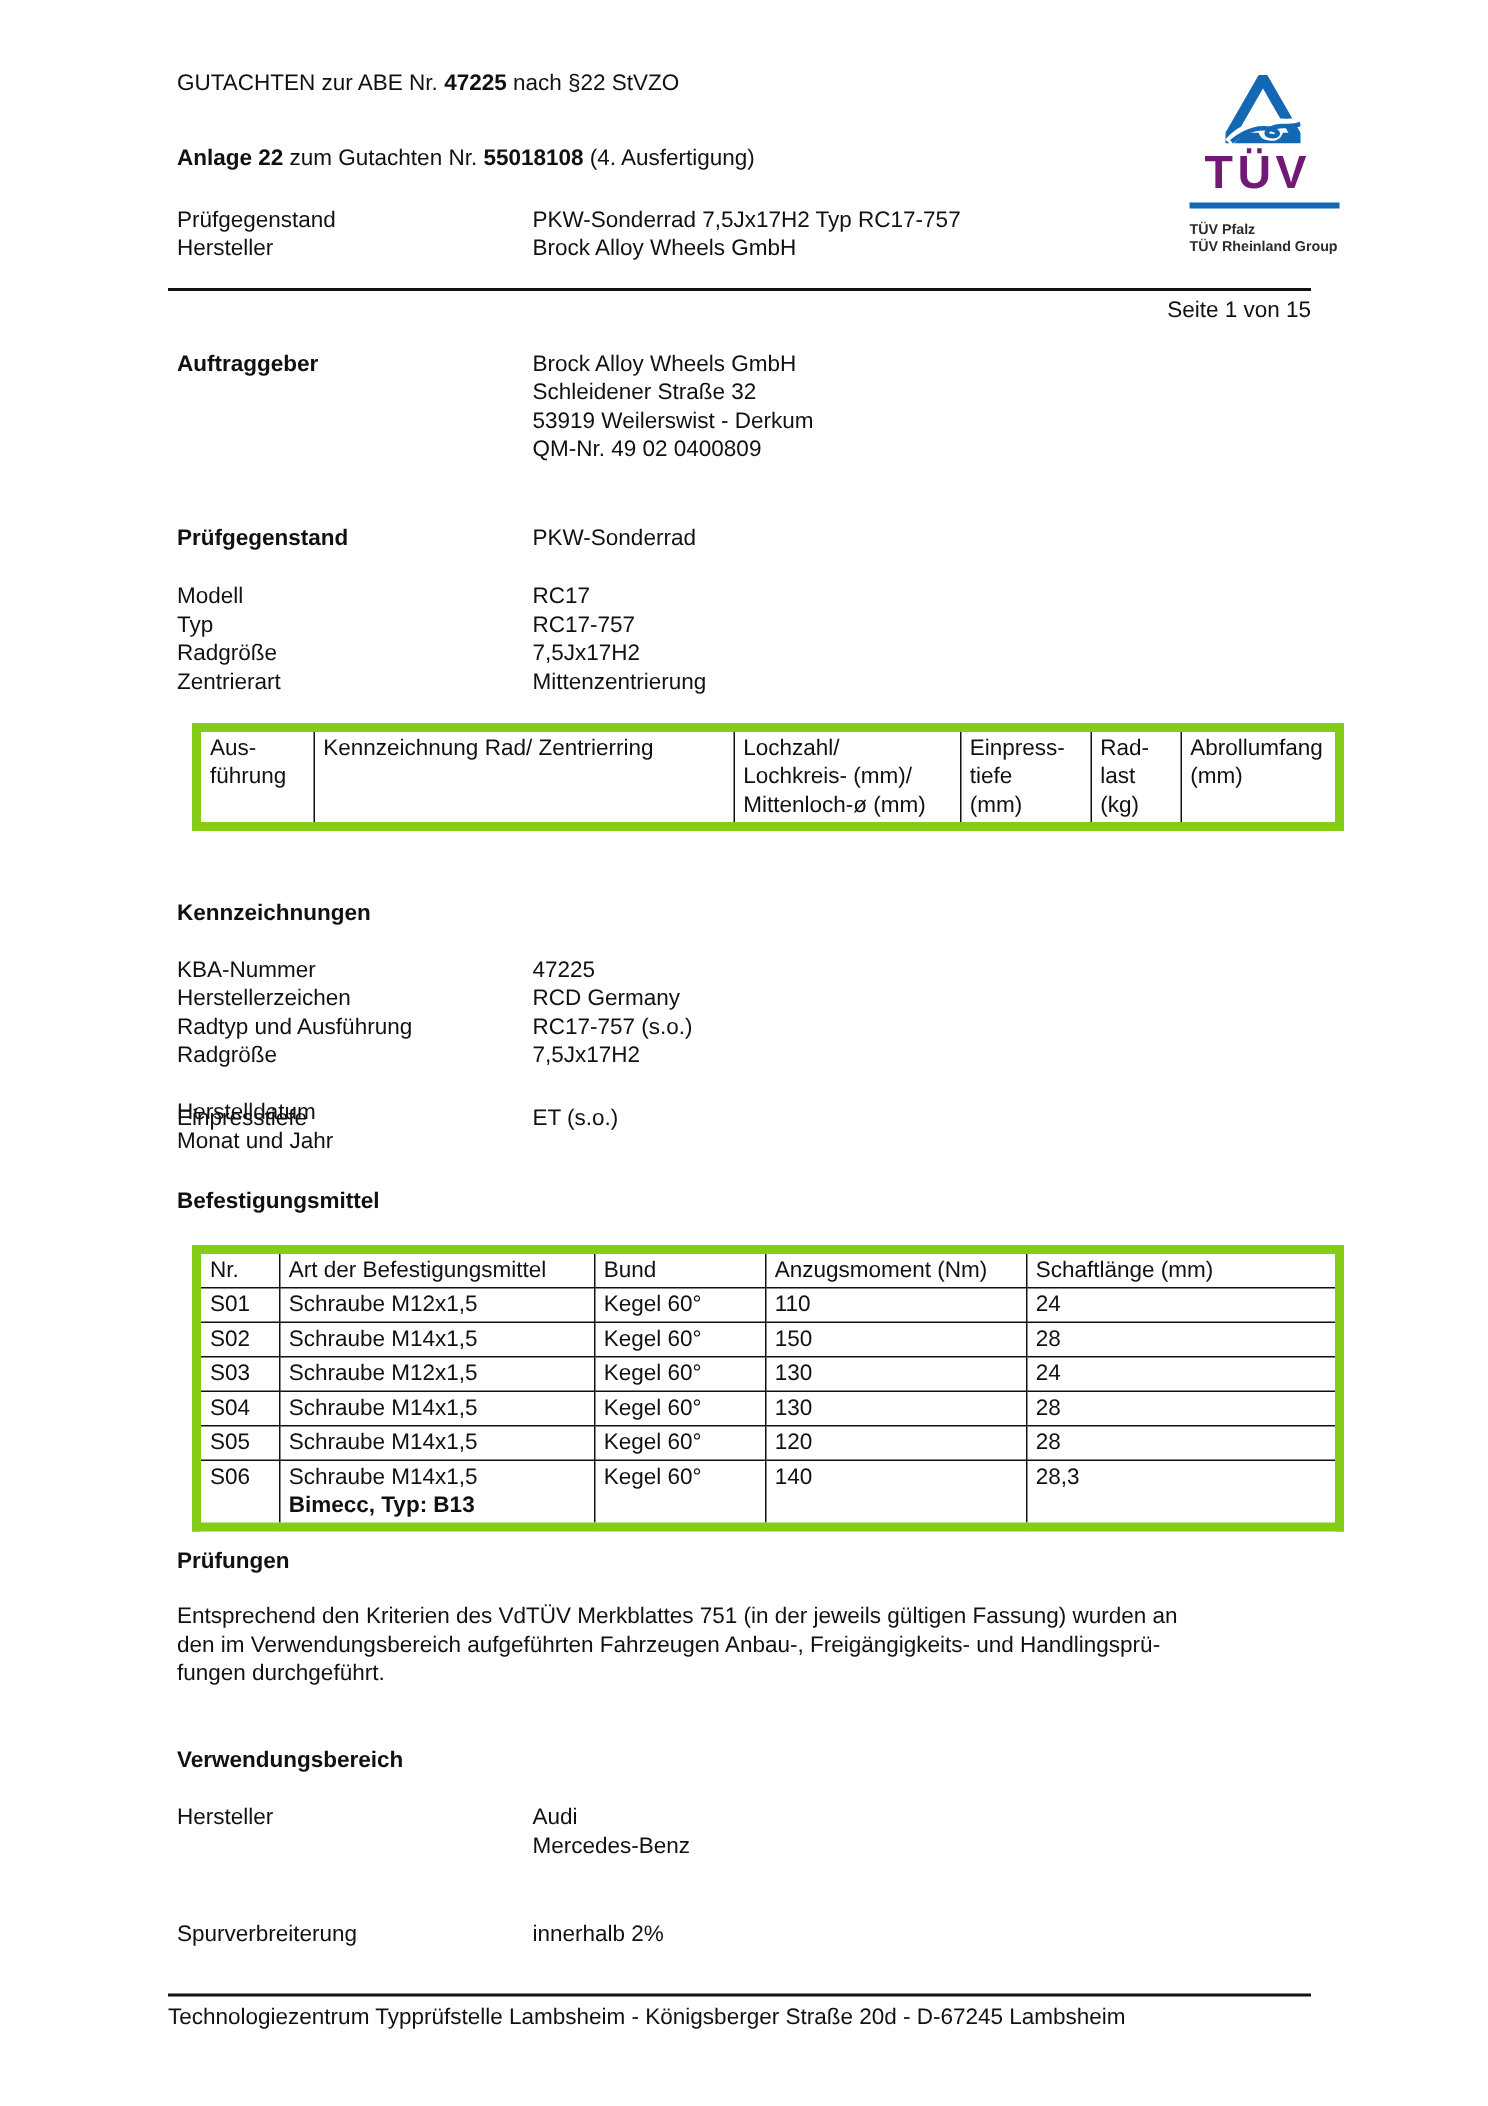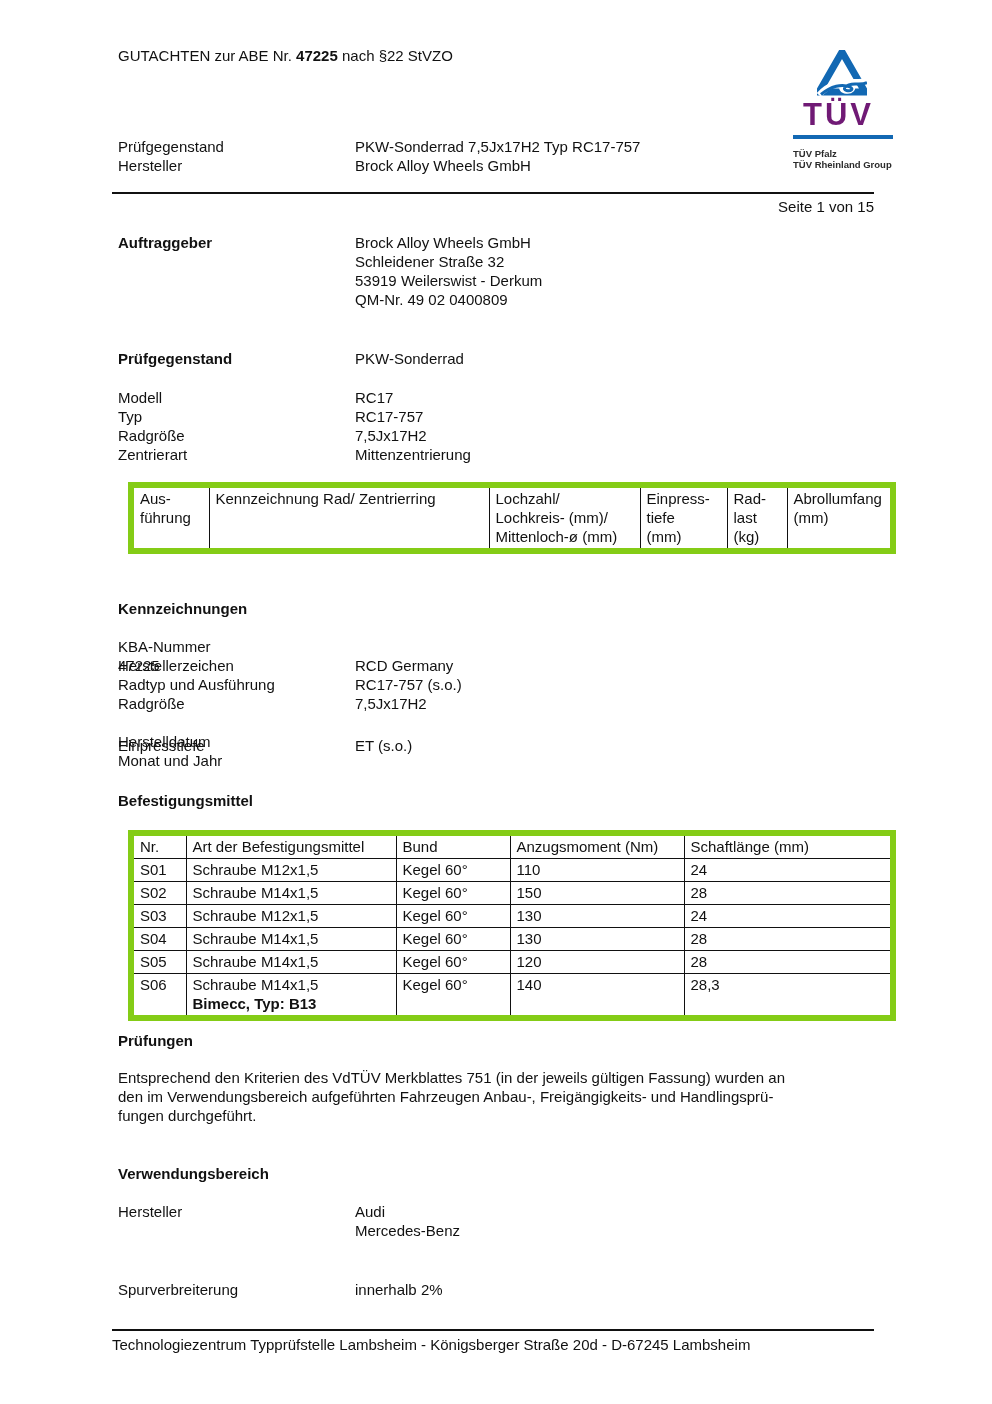--- a/index.html
+++ b/index.html
@@ -58,20 +58,23 @@
 </style>
 </head>
 <body>
 
 <div class="page">
 
   <div class="abs" style="left:118px; top:46px;">
     <span>GUTACHTEN zur ABE Nr. </span><span class="bold">47225</span><span> nach §22 StVZO</span>
   </div>
 
+  <div class="abs" style="left:118px; top:96px;">
+    <span class="bold">Anlage 22</span><span> zum Gutachten Nr. </span><span class="bold">55018108</span><span> (4. Ausfertigung)</span>
+  </div>
 
   <div class="lv" style="top:137px;">
     <span class="lbl">Prüfgegenstand</span>
     <span class="val">PKW-Sonderrad 7,5Jx17H2 Typ RC17-757</span>
   </div>
   <div class="lv" style="top:156px;">
     <span class="lbl">Hersteller</span>
     <span class="val">Brock Alloy Wheels GmbH</span>
   </div>
 
@@ -146,21 +149,21 @@
 last
 (kg)</th>
       <th class="prelines">Abrollumfang
 (mm)</th>
     </tr>
   </tbody>
     </table>
 
   <div class="heading" style="top:599px;">Kennzeichnungen</div>
 
-  <div class="lv" style="top:637px;flex-direction:column;">
+  <div class="lv" style="top:637px;">
     <span class="lbl">KBA-Nummer</span>
     <span class="val">47225</span>
   </div>
   <div class="lv" style="top:656px;">
     <span class="lbl">Herstellerzeichen</span>
     <span class="val">RCD Germany</span>
   </div>
   <div class="lv" style="top:675px;">
     <span class="lbl">Radtyp und Ausführung</span>
     <span class="val">RC17-757 (s.o.)</span>

